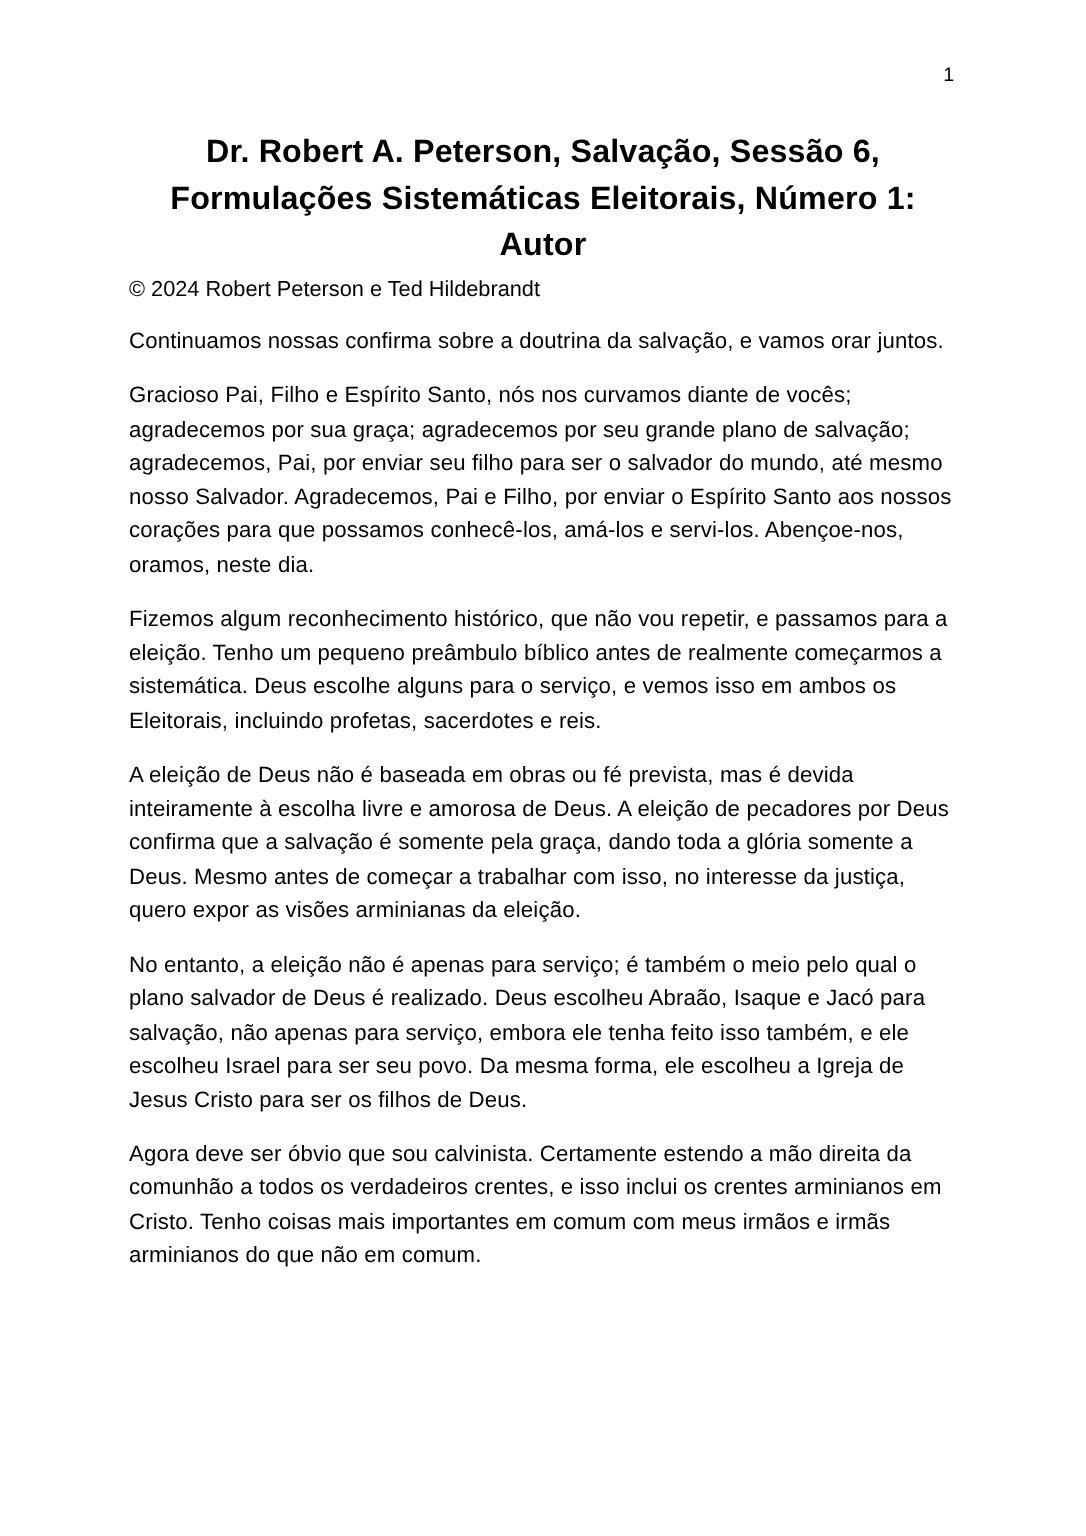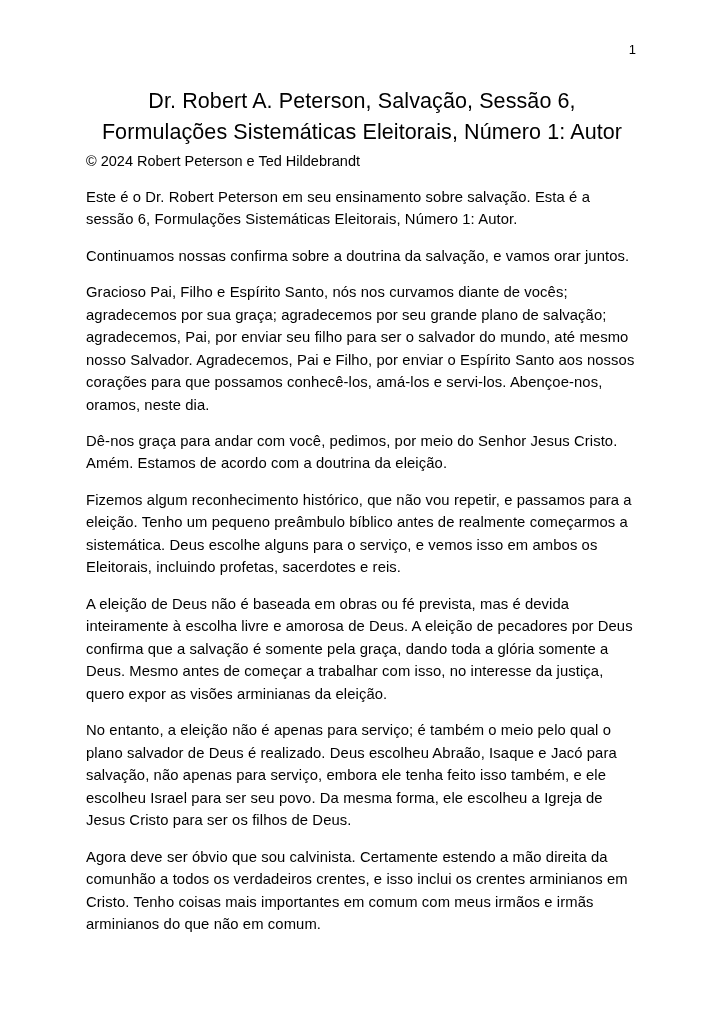--- a/index.html
+++ b/index.html
@@ -21,21 +21,21 @@
     top: 42px;
     right: 88px;
     font-size: 13px;
     color: #000000;
   }
   .content {
     padding: 86px 86px 0 86px;
   }
   .doc-title {
     font-size: 21.5px;
-    font-weight: normal;
+    font-weight: bold;
     text-align: center;
     line-height: 1.45;
     letter-spacing: 0.1px;
   }
   .copyright {
     text-align: left;
     font-size: 14.5px;
     margin-top: 3px;
     line-height: 1.4;
   }
@@ -57,24 +57,22 @@
 
   <span class="page-number">1</span>
 
   <div class="content">
 
     <h1 class="doc-title">Dr. Robert A. Peterson, Salvação, Sessão 6, Formulações Sistemáticas Eleitorais, Número 1: Autor</h1>
 
     <div class="copyright">© 2024 Robert Peterson e Ted Hildebrandt</div>
 
     <div class="body-text">
-      <p>Este é o Dr. Robert Peterson em seu ensinamento sobre salvação. Esta é a sessão 6, Formulações Sistemáticas Eleitorais, Número 1: Autor.</p>
       <p>Continuamos nossas confirma sobre a doutrina da salvação, e vamos orar juntos.</p>
       <p>Gracioso Pai, Filho e Espírito Santo, nós nos curvamos diante de vocês; agradecemos por sua graça; agradecemos por seu grande plano de salvação; agradecemos, Pai, por enviar seu filho para ser o salvador do mundo, até mesmo nosso Salvador. Agradecemos, Pai e Filho, por enviar o Espírito Santo aos nossos corações para que possamos conhecê-los, amá-los e servi-los. Abençoe-nos, oramos, neste dia.</p>
-      <p>Dê-nos graça para andar com você, pedimos, por meio do Senhor Jesus Cristo. Amém. Estamos de acordo com a doutrina da eleição.</p>
       <p>Fizemos algum reconhecimento histórico, que não vou repetir, e passamos para a eleição. Tenho um pequeno preâmbulo bíblico antes de realmente começarmos a sistemática. Deus escolhe alguns para o serviço, e vemos isso em ambos os Eleitorais, incluindo profetas, sacerdotes e reis.</p>
       <p>A eleição de Deus não é baseada em obras ou fé prevista, mas é devida inteiramente à escolha livre e amorosa de Deus. A eleição de pecadores por Deus confirma que a salvação é somente pela graça, dando toda a glória somente a Deus. Mesmo antes de começar a trabalhar com isso, no interesse da justiça, quero expor as visões arminianas da eleição.</p>
       <p>No entanto, a eleição não é apenas para serviço; é também o meio pelo qual o plano salvador de Deus é realizado. Deus escolheu Abraão, Isaque e Jacó para salvação, não apenas para serviço, embora ele tenha feito isso também, e ele escolheu Israel para ser seu povo. Da mesma forma, ele escolheu a Igreja de Jesus Cristo para ser os filhos de Deus.</p>
       <p>Agora deve ser óbvio que sou calvinista. Certamente estendo a mão direita da comunhão a todos os verdadeiros crentes, e isso inclui os crentes arminianos em Cristo. Tenho coisas mais importantes em comum com meus irmãos e irmãs arminianos do que não em comum.</p>
     </div>
 
   </div>
 </div>
 
 </body></html>

